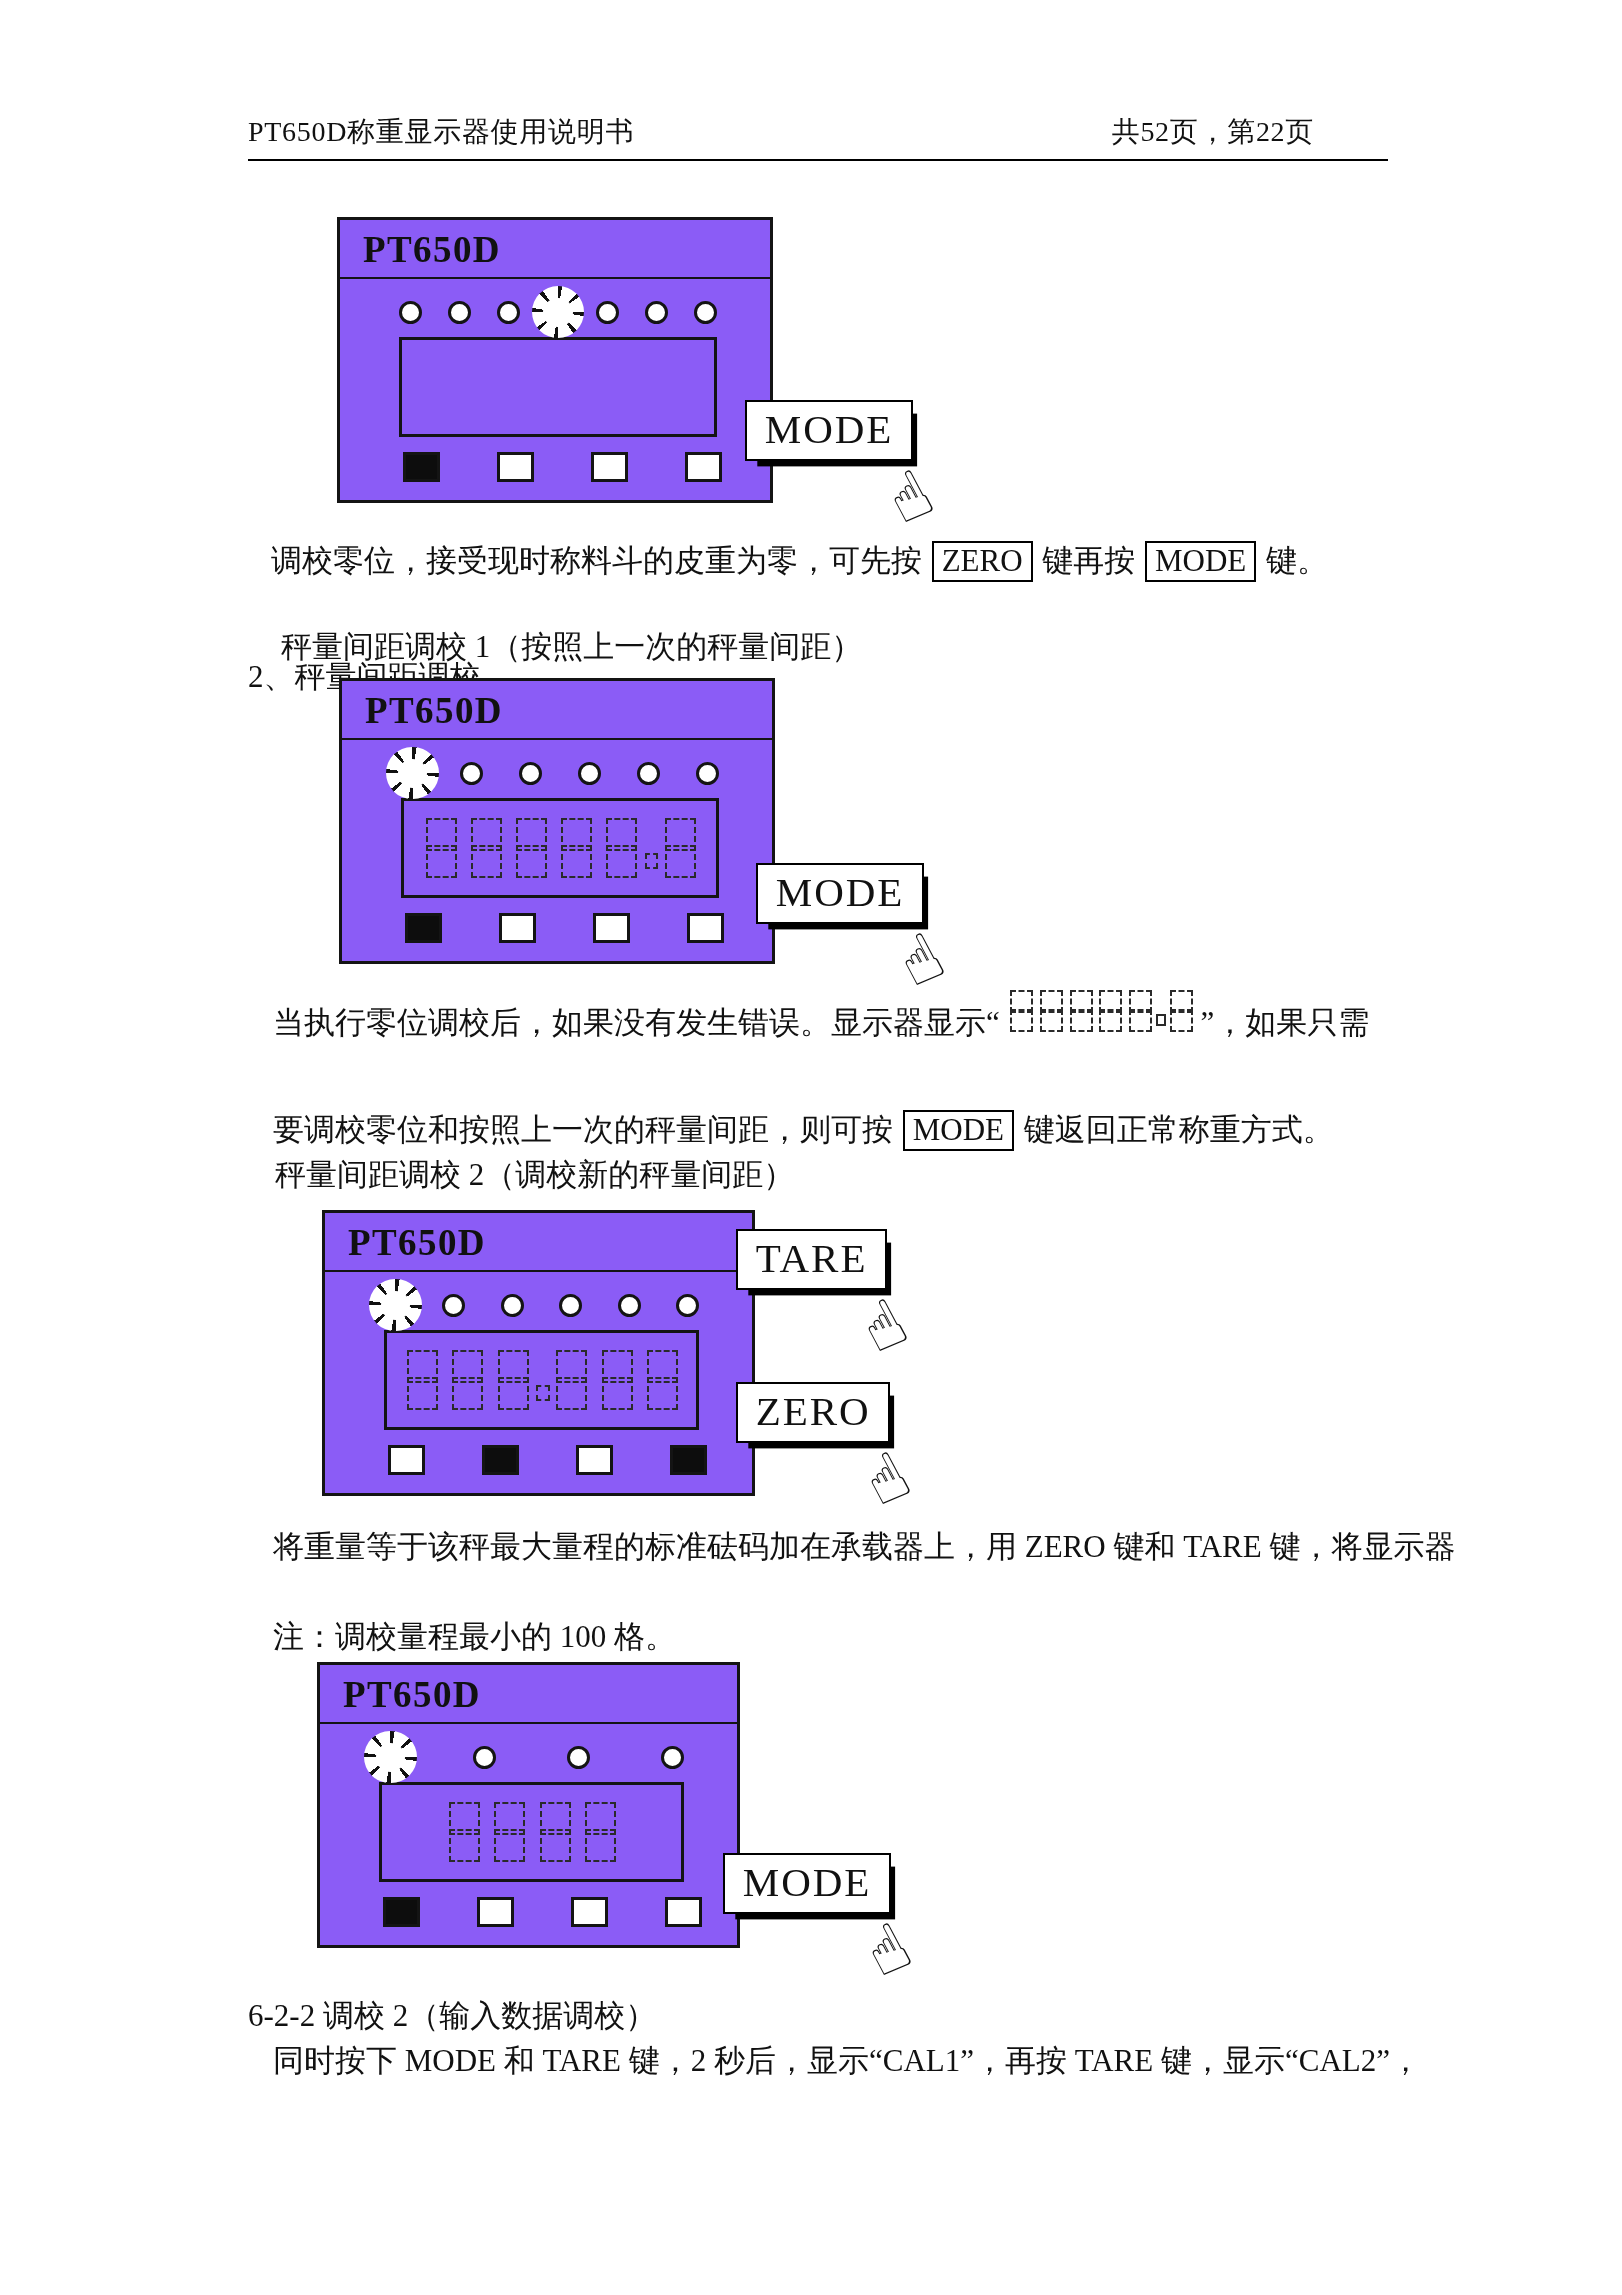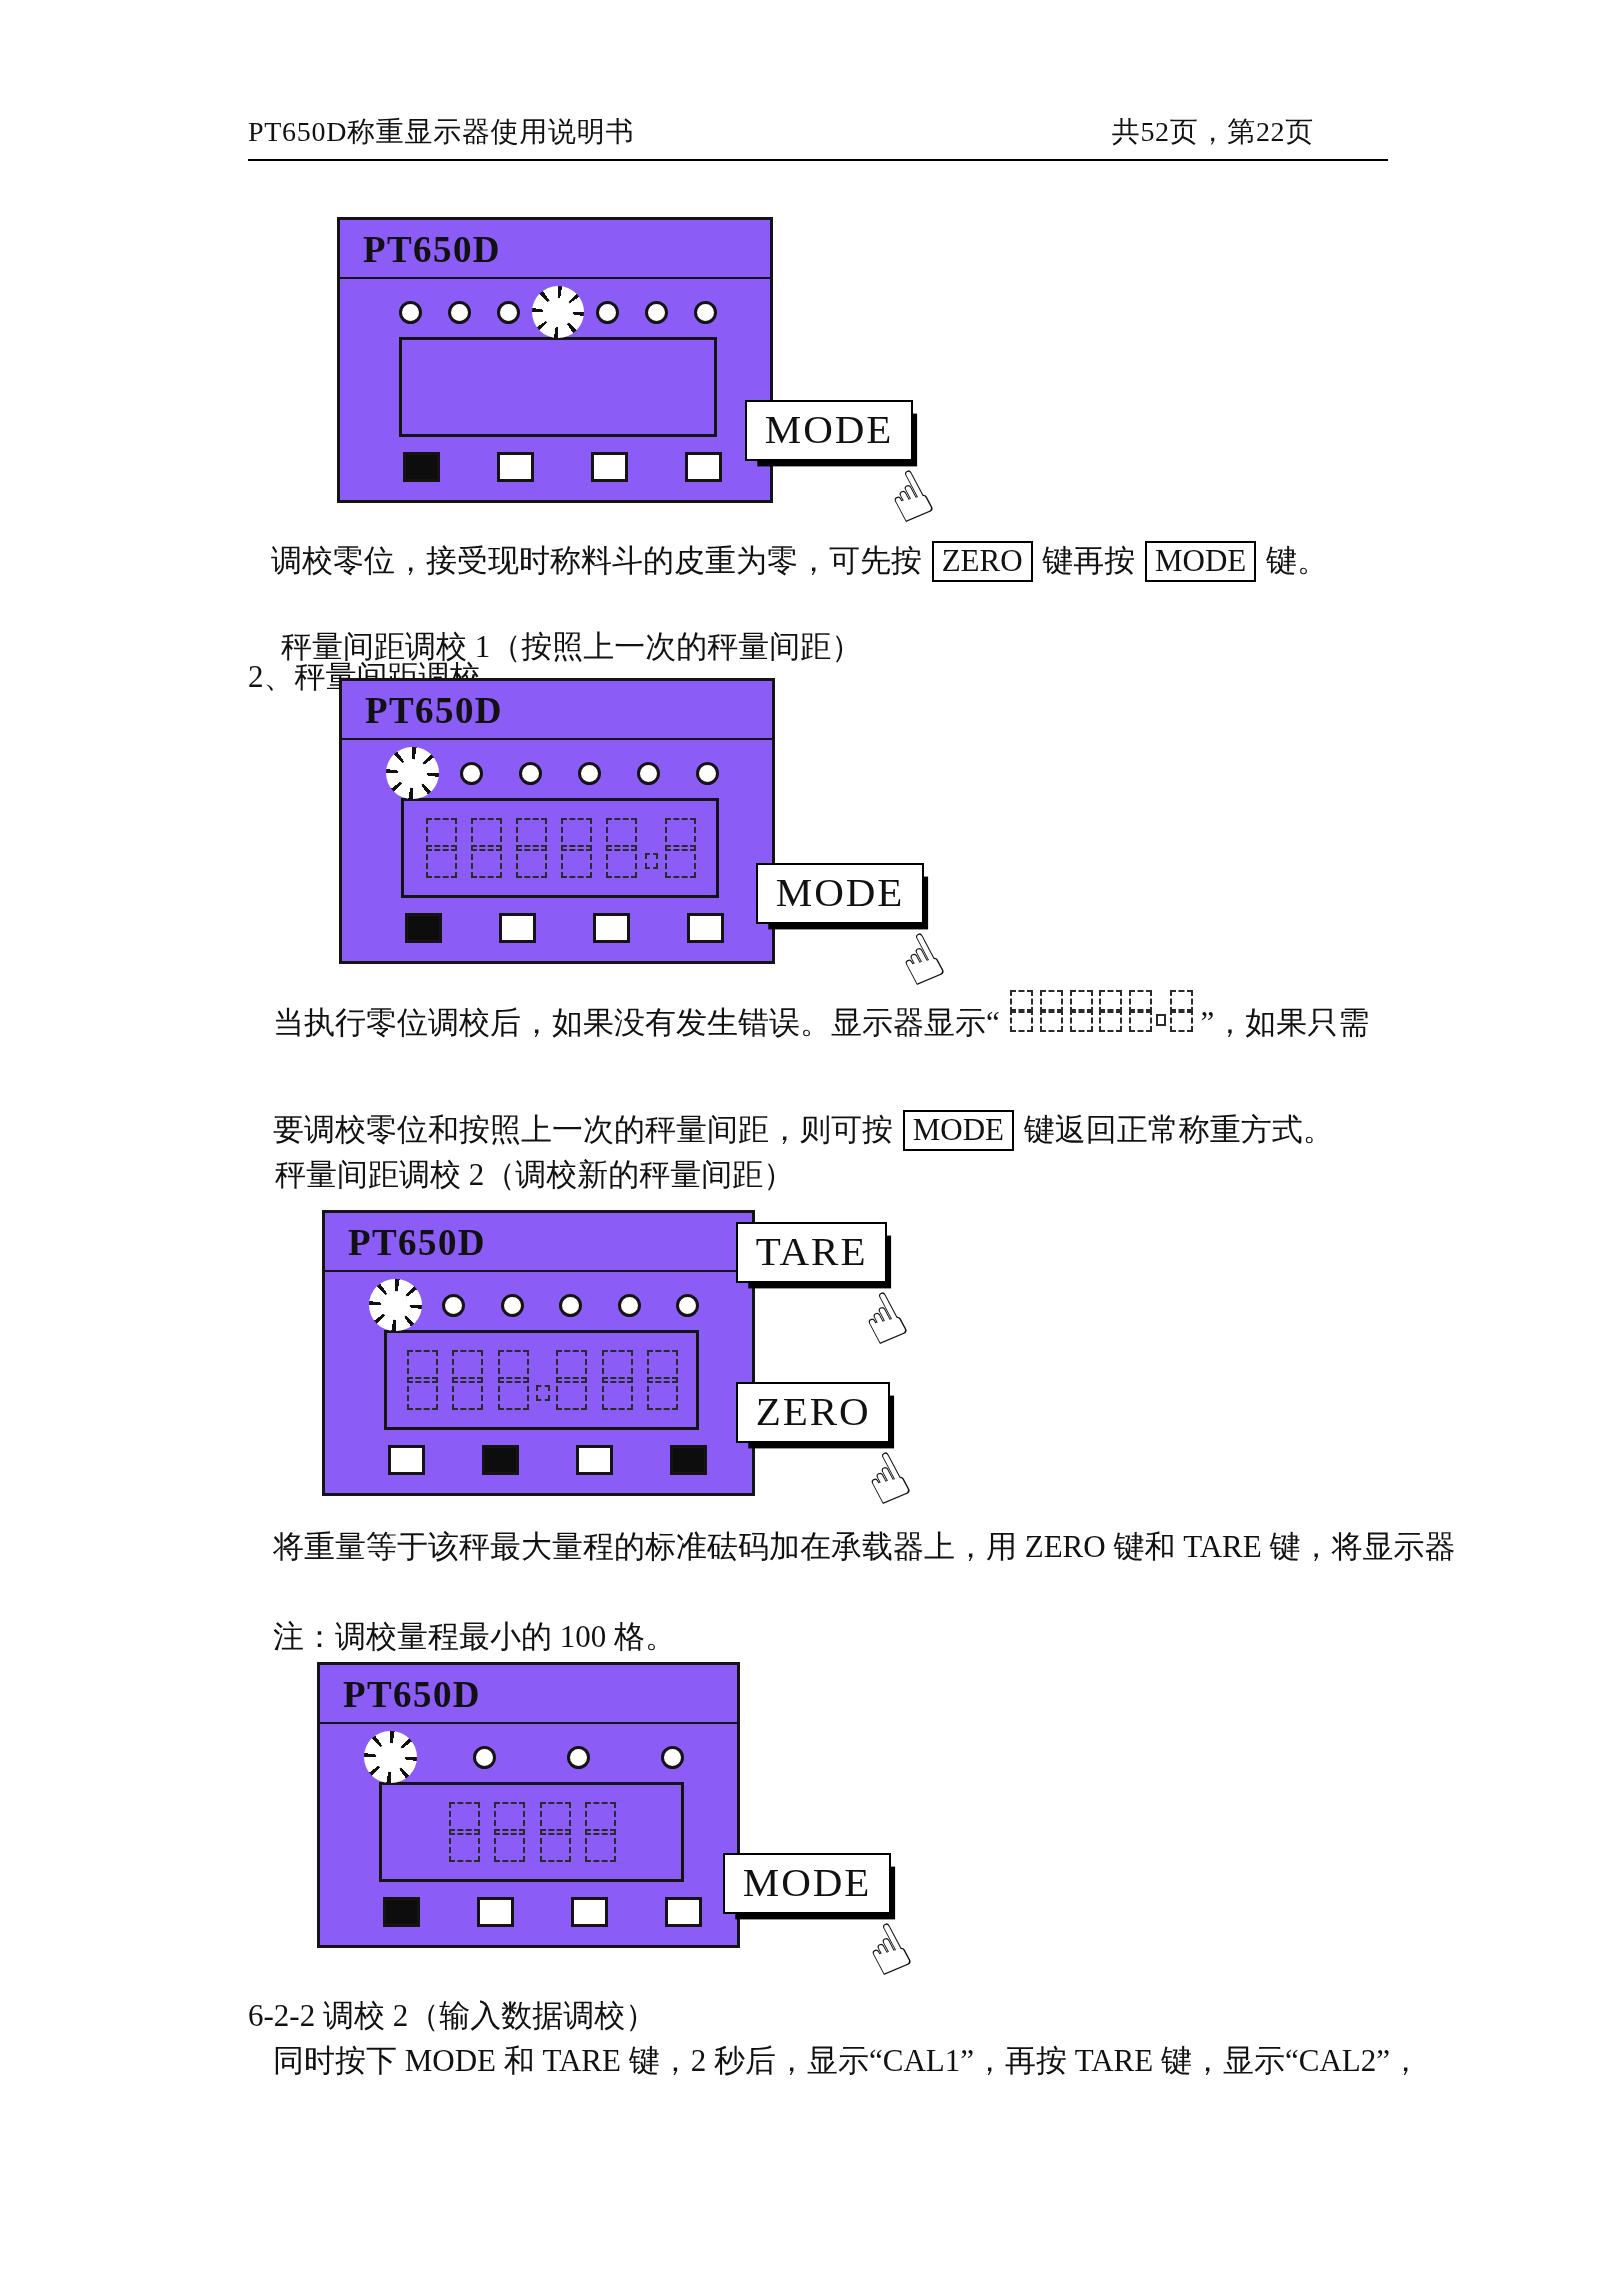--- a/index.html
+++ b/index.html
@@ -183,21 +183,21 @@
           <span class="digit"></span>
           <span class="digit"></span>
         </div>
       <div class="panel-btns">
           <span class="sq outline"></span>
           <span class="sq filled"></span>
           <span class="sq outline"></span>
           <span class="sq filled"></span>
         </div>
     </div>
-    <div class="key" style="left:414px; top:12px;">
+    <div class="key" style="left:414px; top:19px;">
       <span>TARE</span>
       <span class="hand">☝</span>
     </div>
     <div class="key" style="left:414px; top:172px;">
       <span>ZERO</span>
       <span class="hand">☝</span>
     </div>
   </div>
 
   <div class="abs txt" style="left:273px; top:1527px;">将重量等于该秤最大量程的标准砝码加在承载器上，用 ZERO 键和 TARE 键，将显示器</div>

